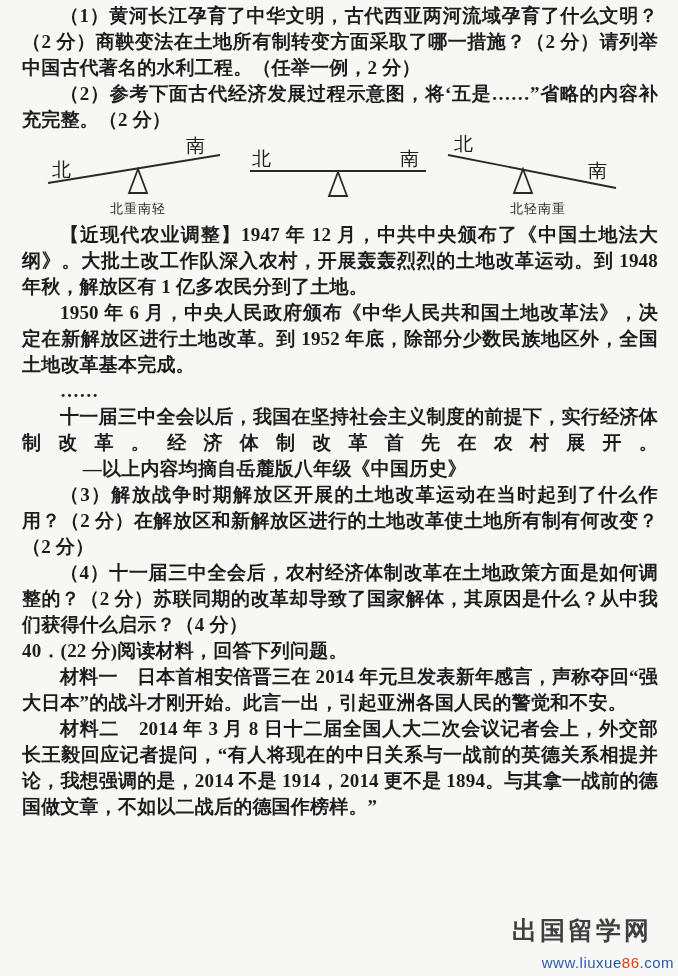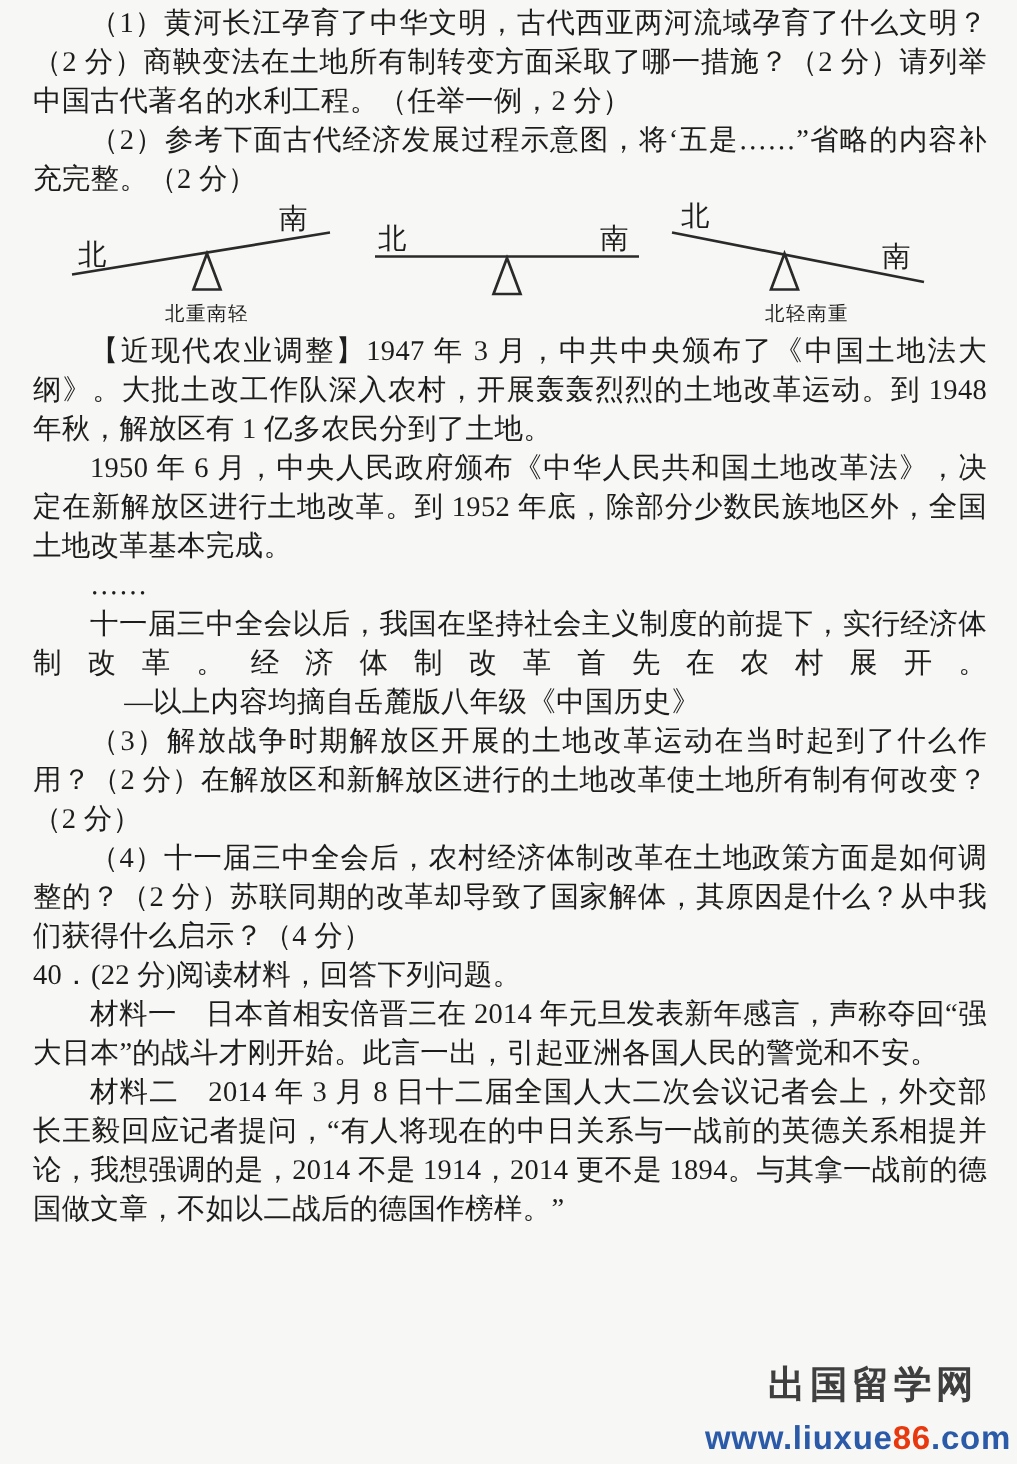--- a/index.html
+++ b/index.html
@@ -12,21 +12,21 @@
     font-family: "Liberation Serif", "DejaVu Serif", serif;
     font-size: 19px;
     line-height: 26px;
   }
   .page {
     position: relative;
     width: 678px;
     height: 976px;
     padding: 3px 20px 0 22px;
   }
-  .para { text-indent: 2em; text-align: justify; letter-spacing: 0.2px; }
+  .para { text-indent: 2em; text-align: justify; letter-spacing: 0.2px; font-weight: bold; }
   .flush { text-indent: 0; }
   .attribution { margin-left: 3.2em; white-space: nowrap; }
 
   .diagram-row {
     display: flex;
     justify-content: space-between;
     padding: 2px 44px 0 16px;
     margin-bottom: 3px;
   }
   .seesaw { width: 200px; text-align: center; }
@@ -52,22 +52,22 @@
   .wm-site {
     font-size: 25px;
     font-weight: bold;
     letter-spacing: 3px;
     margin-right: 22px;
     margin-bottom: 12px;
     display: block;
   }
   .wm-url {
     font-family: "Liberation Sans", "DejaVu Sans", sans-serif;
-    font-size: 22px;
-    font-weight: bold;
+    font-size: 15px;
+    font-weight: normal;
     letter-spacing: 0.5px;
     display: block;
   }
 </style>
 </head>
 <body>
 
 <div class="page">
 
   <div class="para">（1）黄河长江孕育了中华文明，古代西亚两河流域孕育了什么文明？（2 分）商鞅变法在土地所有制转变方面采取了哪一措施？（2 分）请列举中国古代著名的水利工程。（任举一例，2 分）</div>
@@ -99,21 +99,21 @@
         <line x1="10" y1="20" x2="178" y2="53" stroke="#2a2a2a" stroke-width="1.8"></line>
         <path d="M85 34 L76 58 L94 58 Z" fill="none" stroke="#2a2a2a" stroke-width="1.8"></path>
         <text x="16" y="15">北</text>
         <text x="150" y="42">南</text>
       </svg>
       <figcaption>北轻南重</figcaption>
     </figure>
 
   </div>
 
-  <div class="para">【近现代农业调整】1947 年 3 月，中共中央颁布了《中国土地法大纲》。大批土改工作队深入农村，开展轰轰烈烈的土地改革运动。到 1948 年秋，解放区有 1 亿多农民分到了土地。</div>
+  <div class="para">【近现代农业调整】1947 年 12 月，中共中央颁布了《中国土地法大纲》。大批土改工作队深入农村，开展轰轰烈烈的土地改革运动。到 1948 年秋，解放区有 1 亿多农民分到了土地。</div>
   <div class="para">1950 年 6 月，中央人民政府颁布《中华人民共和国土地改革法》，决定在新解放区进行土地改革。到 1952 年底，除部分少数民族地区外，全国土地改革基本完成。</div>
   <div class="para">……</div>
 
   <div class="para">
     <span>十一届三中全会以后，我国在坚持社会主义制度的前提下，实行经济体制改革。经济体制改革首先在农村展开。</span><span class="attribution">—以上内容均摘自岳麓版八年级《中国历史》</span>
   </div>
 
   <div class="para">（3）解放战争时期解放区开展的土地改革运动在当时起到了什么作用？（2 分）在解放区和新解放区进行的土地改革使土地所有制有何改变？（2 分）</div>
   <div class="para">（4）十一届三中全会后，农村经济体制改革在土地政策方面是如何调整的？（2 分）苏联同期的改革却导致了国家解体，其原因是什么？从中我们获得什么启示？（4 分）</div>
   <div class="para flush">40．(22 分)阅读材料，回答下列问题。</div>

